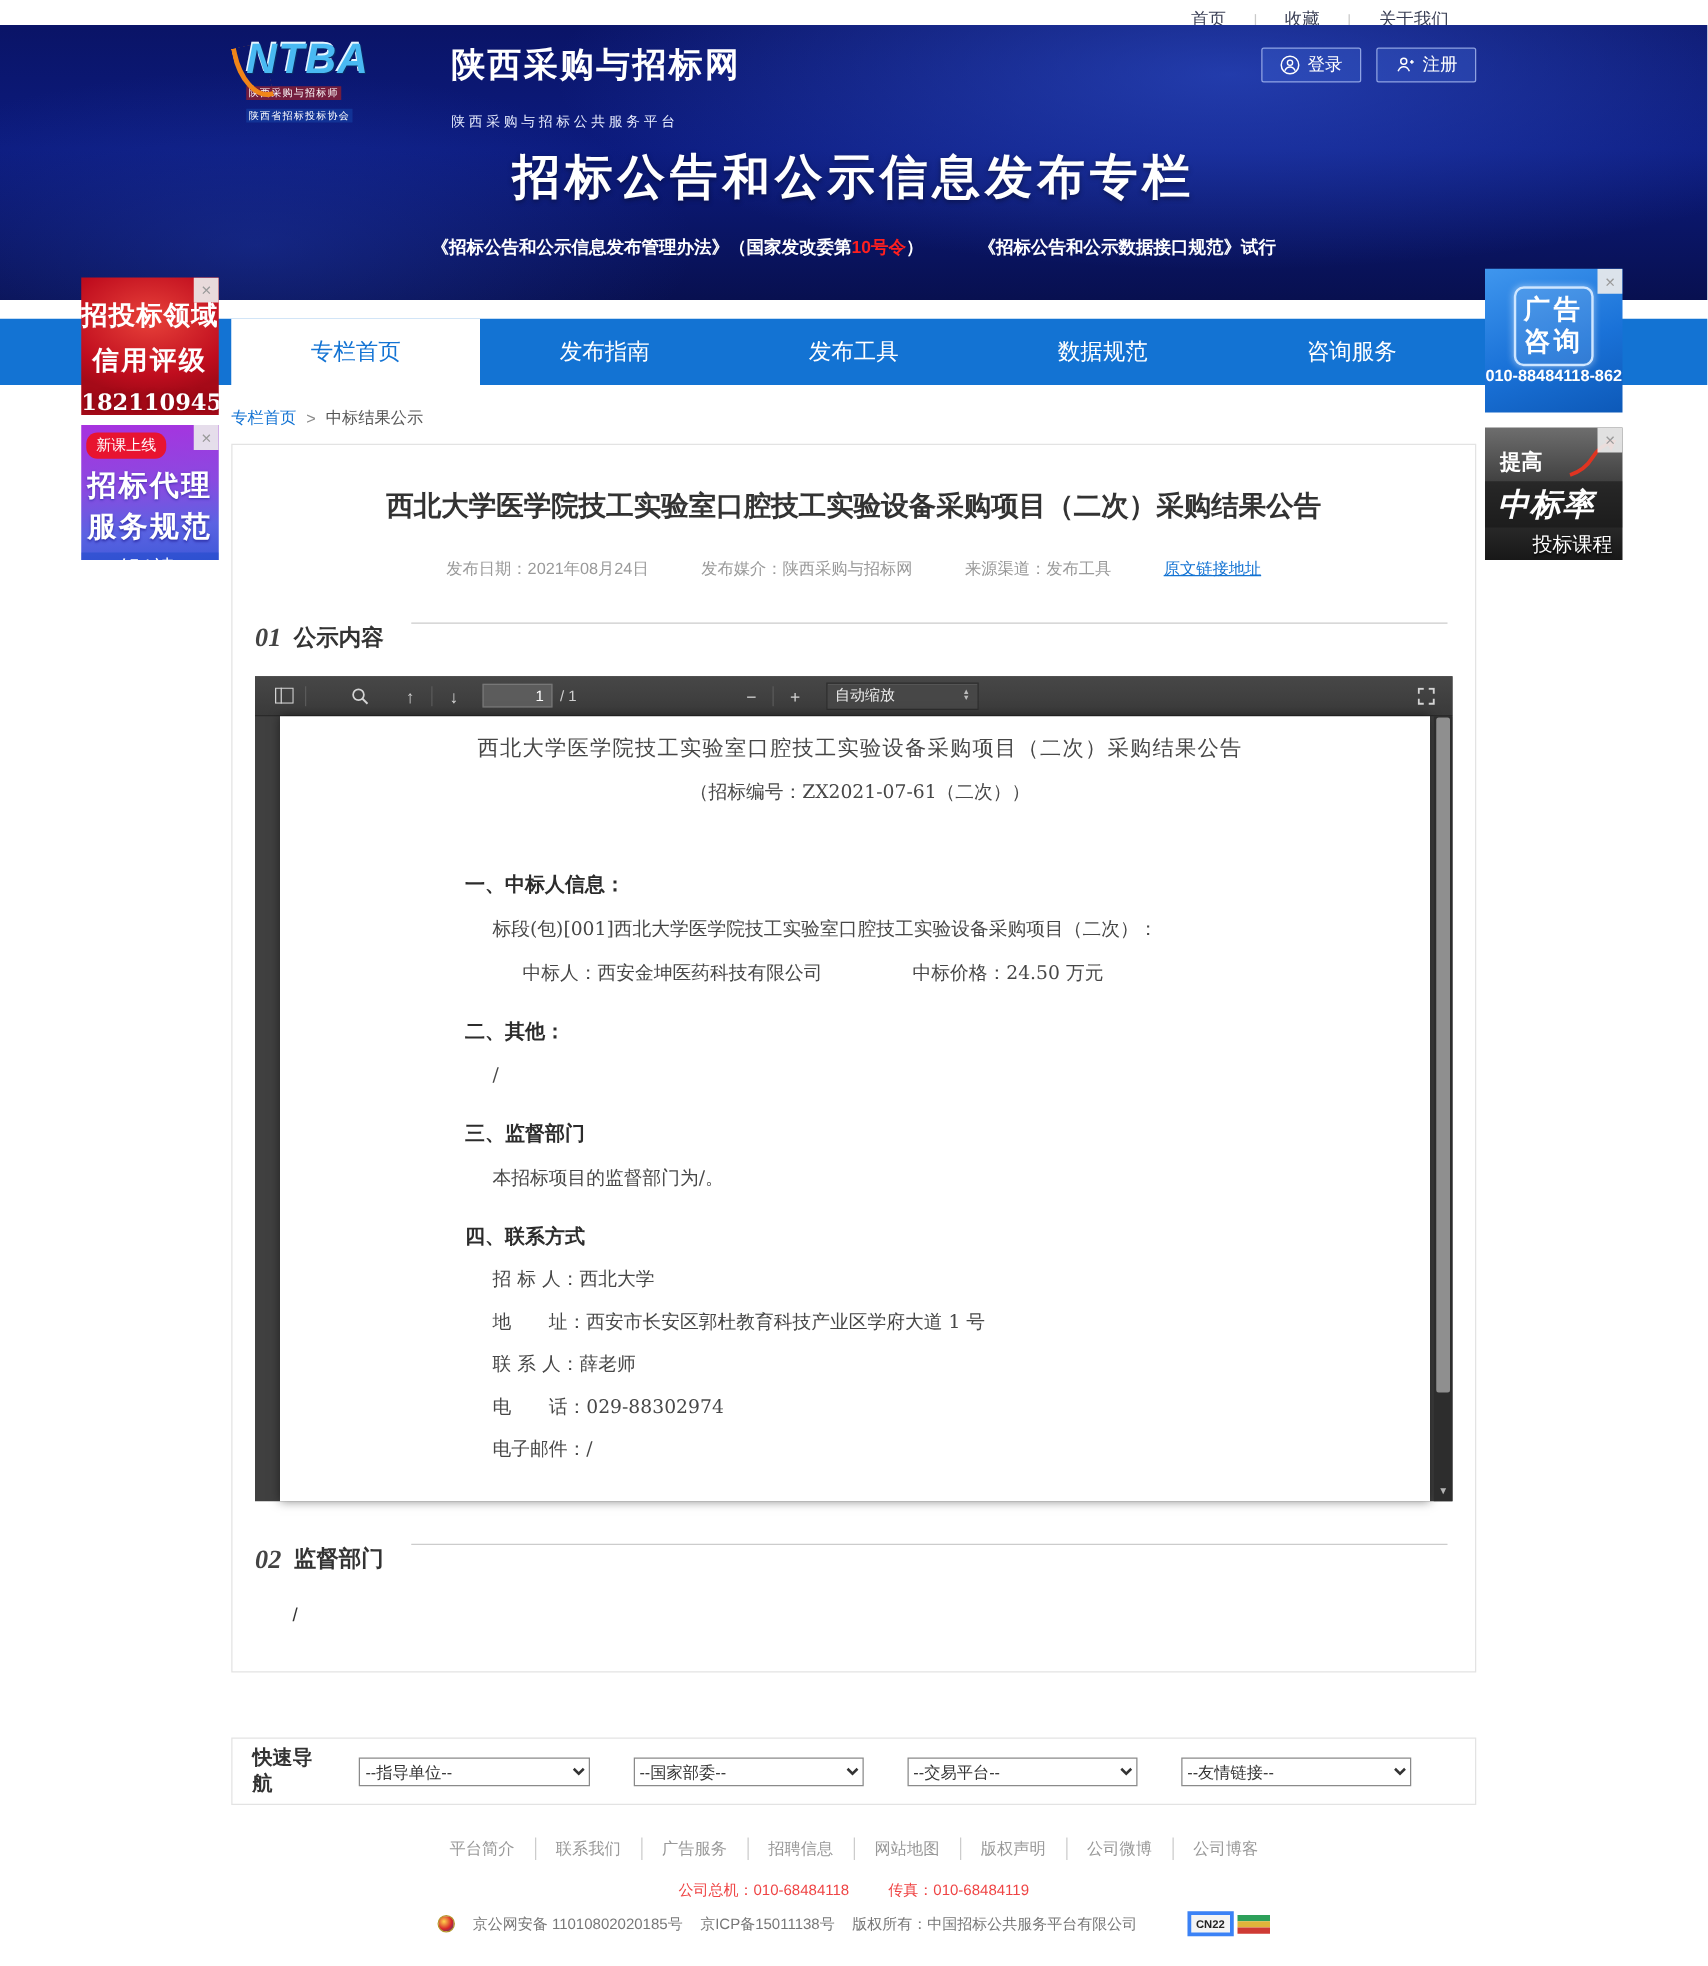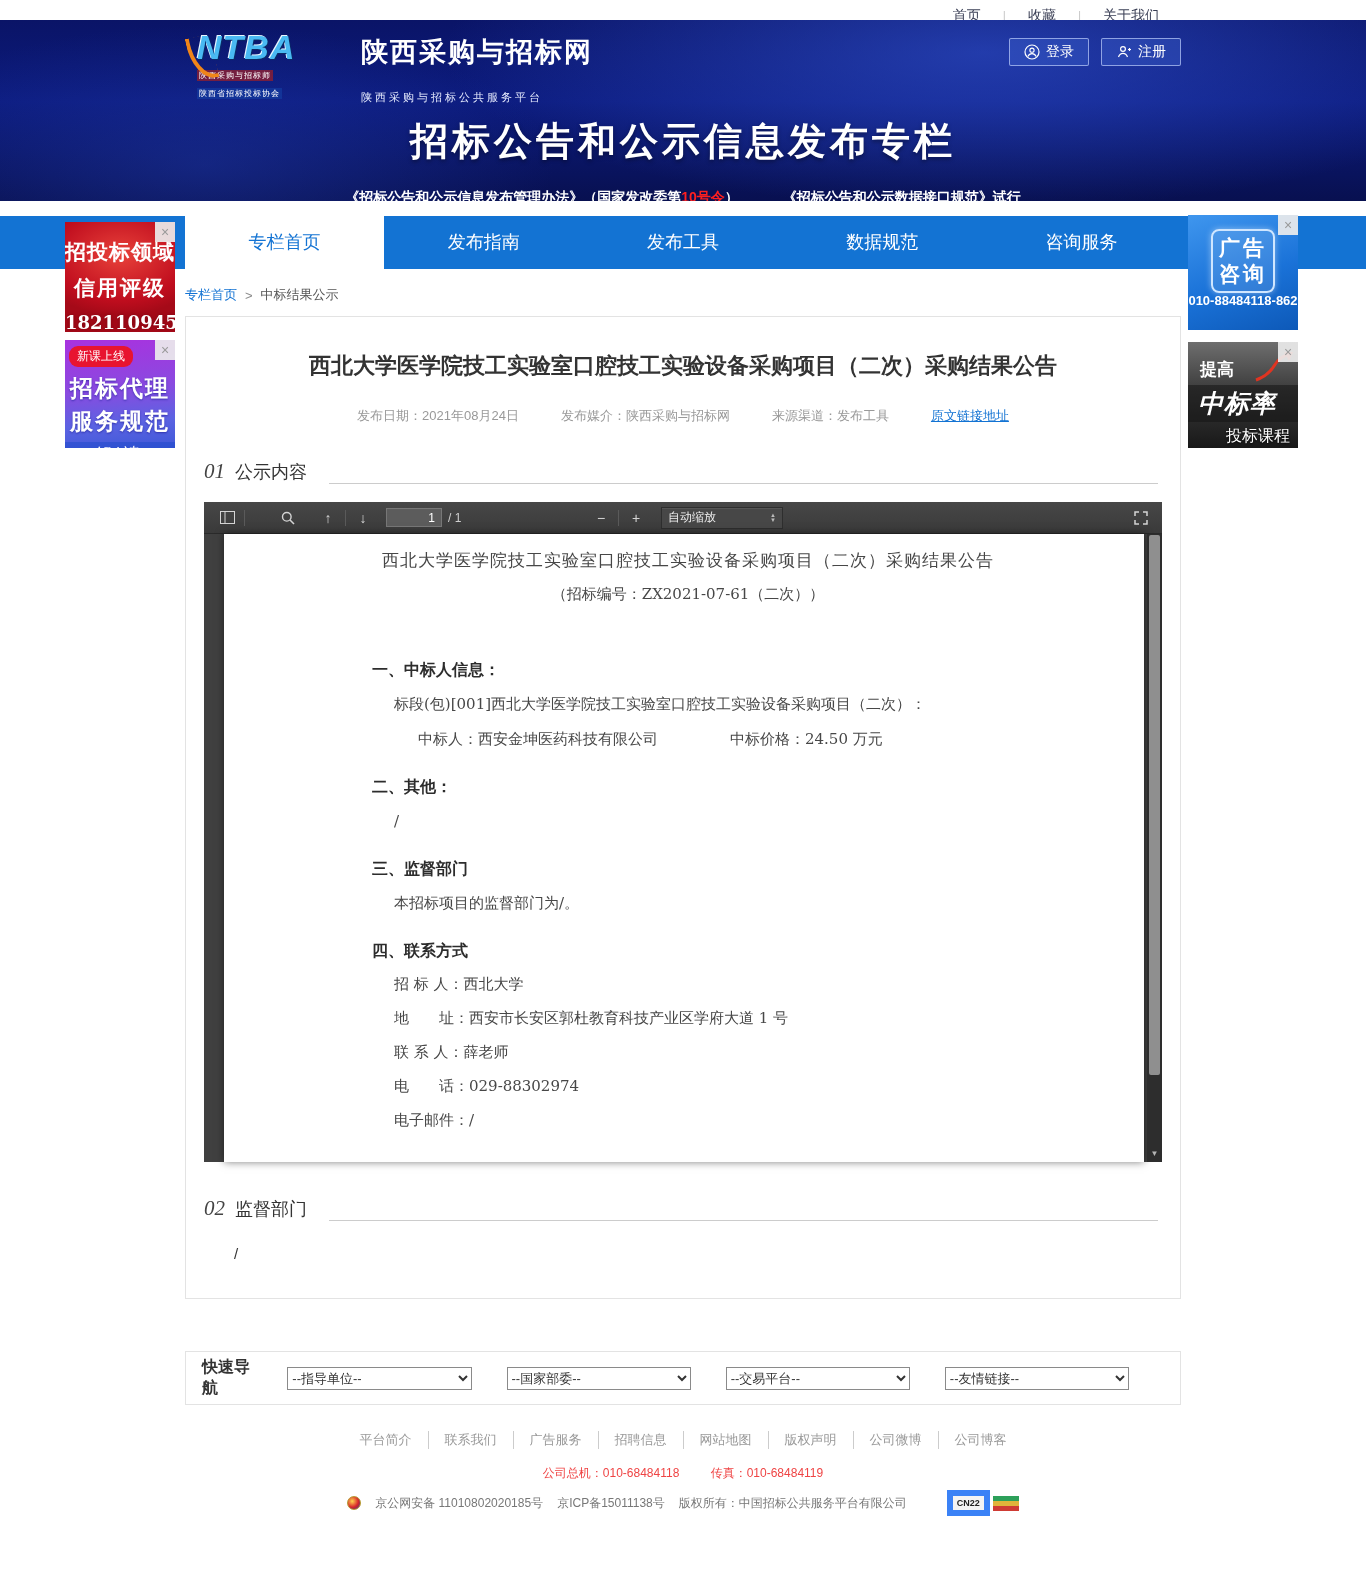--- a/index.html
+++ b/index.html
@@ -11,21 +11,21 @@
   .container { width:996px; margin:0 auto; position:relative; }
 
   
   .topbar { height:20px; background:#fff; }
   .topbar-inner { display:flex; justify-content:flex-end; align-items:center; height:32px; }
   .toplink { color:#3a3f55; font-size:14px; text-decoration:none; padding:0 22px; cursor:pointer; }
   .topsep { color:#c9c9c9; font-size:12px; }
 
   
   .header {
-    height:181px; position:relative; overflow:hidden;
+    height:220px; position:relative; overflow:hidden;
     background:
       radial-gradient(900px 260px at 72% 18%, rgba(54,90,220,.55), rgba(0,0,0,0) 60%),
       radial-gradient(500px 200px at 15% 80%, rgba(40,70,190,.35), rgba(0,0,0,0) 70%),
       linear-gradient(180deg, #0a1467 0%, #0c1b7e 45%, #081050 100%);
   }
   .header-inner { padding-top:10px; }
   .logo-row { display:flex; align-items:flex-start; height:70px; }
   .logo-mark { position:relative; width:150px; margin-left:12px; cursor:pointer; }
   .logo-acr {
     font-style:italic; font-weight:bold; font-size:34px; letter-spacing:1px;
@@ -87,21 +87,21 @@
   .ad-dark .l2 { font-size:25px; font-weight:bold; font-style:italic; background:rgba(20,20,20,.55);
     margin-top:4px; padding:2px 0 2px 10px; letter-spacing:1px; }
   .ad-dark .l3 { font-size:16px; text-align:right; margin:4px 8px 0 0; text-shadow:0 1px 2px #000;padding-left:32px; }
   .ad-dark svg { position:absolute; right:4px; top:8px; }
 
   
   .content-box { margin-top:12px; border:1px solid #e3e3e3; background:#fff; padding:20px 18px 36px; }
   .article-title { text-align:center; font-size:22px; font-weight:bold; color:#333; margin-top:14px; }
   .meta { display:flex; justify-content:center; gap:42px; margin-top:26px; font-size:13px; color:#999; }
   .meta-link { color:#1373d3; text-decoration:underline; cursor:pointer; }
-  .section-head { display:flex; align-items:flex-end; margin-top:34px; }
+  .section-head { display:flex; align-items:flex-start; margin-top:34px;font-weight:bold; }
   .sec-no { font-style:italic; font-size:21px; color:#444; font-family:"Liberation Serif","DejaVu Serif",serif; }
   .sec-title { font-size:18px; color:#333; margin-left:10px; }
   .sec-line { flex:1; border-top:1px solid #ccc; margin:0 4px 0 22px; }
 
   
   .pdfviewer { margin-top:18px; height:660px; background:#404040; position:relative; }
   .pdf-toolbar { height:32px; background:linear-gradient(#474747,#3a3a3a); border-bottom:1px solid #2a2a2a;
     display:flex; align-items:center; padding:0 10px; position:relative; }
   .pv-btn { width:26px; height:24px; display:flex; align-items:center; justify-content:center; cursor:pointer; color:#d4d4d4; font-size:14px; }
   .pv-sep { width:1px; height:16px; background:#5a5a5a; margin:0 4px; }
@@ -140,21 +140,21 @@
   .footer { margin-top:26px; text-align:center; }
   .flinks { display:flex; justify-content:center; font-size:13px; color:#999; }
   .flinks span { padding:0 16px; border-right:1px solid #ccc; cursor:pointer; }
   .flinks span:last-child { border-right:none; }
   .fline2 { margin-top:16px; font-size:12px; color:#ef4444; }
   .fline2 b { font-weight:normal; margin:0 14px; }
   .fline3 { margin-top:8px; font-size:12px; color:#777; display:flex; justify-content:center; align-items:center; gap:14px; }
   .police { width:14px; height:14px; border-radius:50%; display:inline-block; vertical-align:middle;
     background:radial-gradient(circle at 35% 35%, #ffd34d, #d8262a 55%, #27418f); border:1px solid #b5972f; }
   .cn-badge { display:inline-flex; align-items:center; margin-left:26px; }
-  .cn-box { border:6px solid #3b82f6; background:#f4f4f4; color:#222; font-size:9px; font-weight:bold; padding:2px 4px; }
+  .cn-box { border:3px solid #3b82f6; background:#f4f4f4; color:#222; font-size:9px; font-weight:bold; padding:2px 4px; }
   .stripes { width:26px; height:15px; margin-left:3px; display:flex; flex-direction:column; }
   .stripes i { flex:1; display:block; }
   .st1{background:#2da05a;} .st2{background:#e0b43a;} .st3{background:#cf3b34;}
 </style>
 </head>
 <body>
 
 <div class="topbar">
   <div class="container topbar-inner">
     <a class="toplink">首页</a>

